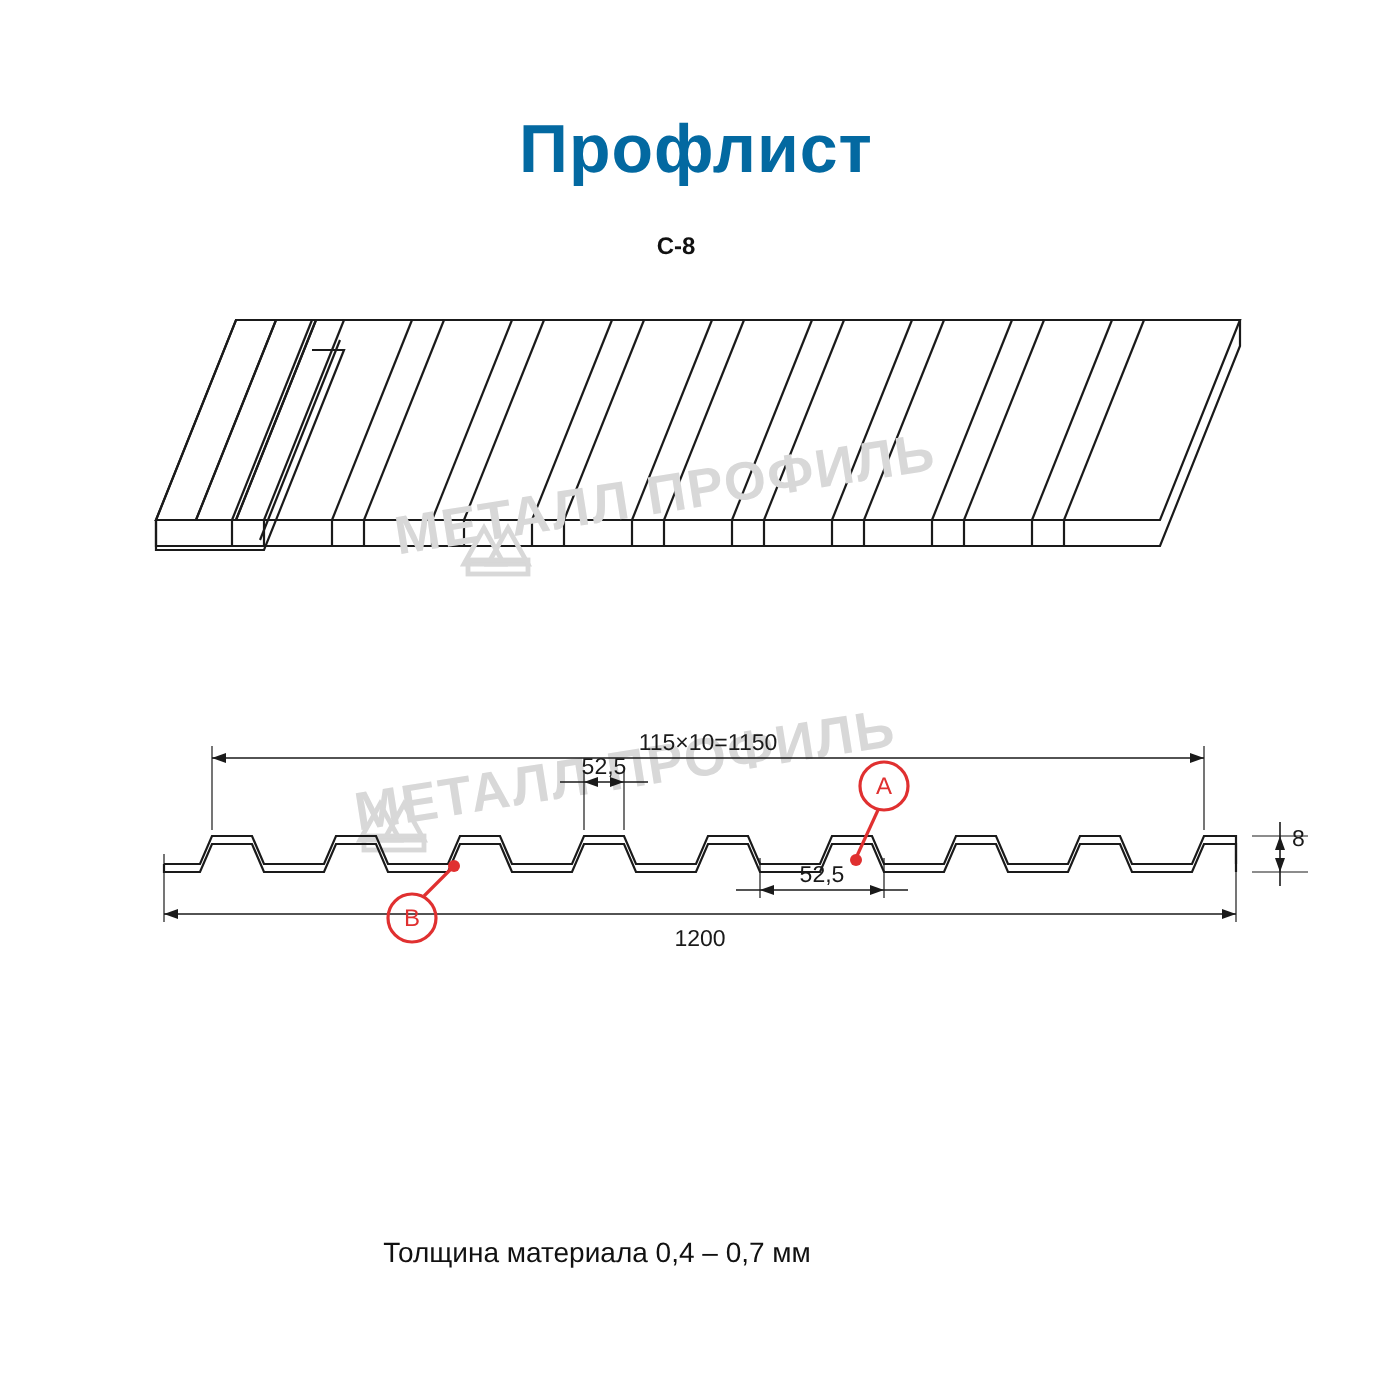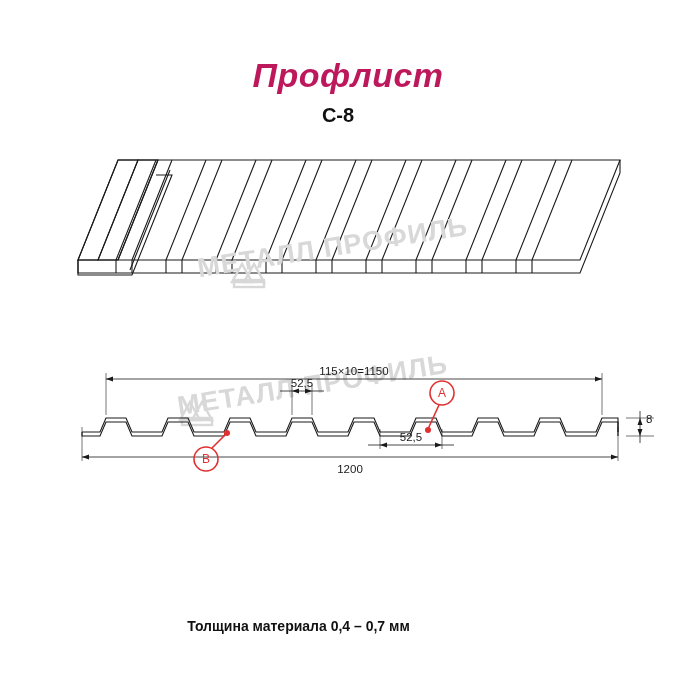--- a/index.html
+++ b/index.html
@@ -21,30 +21,29 @@
   }
   .title {
     position: absolute;
     top: 56px;
     left: 0;
     width: 696px;
     text-align: center;
     font-size: 34px;
     font-weight: bold;
     letter-spacing: 0.5px;
-    color: #be185d;
-    font-style: italic;
+    color: #0369a1;
   }
   .subtitle {
     position: absolute;
-    top: 104px;
+    top: 116px;
     left: 0;
     width: 676px;
     text-align: center;
-    font-size: 20px;
+    font-size: 12px;
     font-weight: bold;
     color: #111111;
   }
   .iso-area {
     position: absolute;
     top: 140px;
     left: 60px;
     width: 580px;
     height: 180px;
   }
@@ -55,21 +54,21 @@
     width: 620px;
     height: 150px;
   }
   .footer-note {
     position: absolute;
     top: 618px;
     left: 0;
     width: 597px;
     text-align: center;
     font-size: 14px;
-    font-weight: bold;
+    font-weight: normal;
     color: #111111;
   }
   .wm {
     position: absolute;
     pointer-events: none;
     user-select: none;
     color: #d8d8d8;
     font-weight: bold;
     font-family: "Liberation Sans", sans-serif;
     white-space: nowrap;

